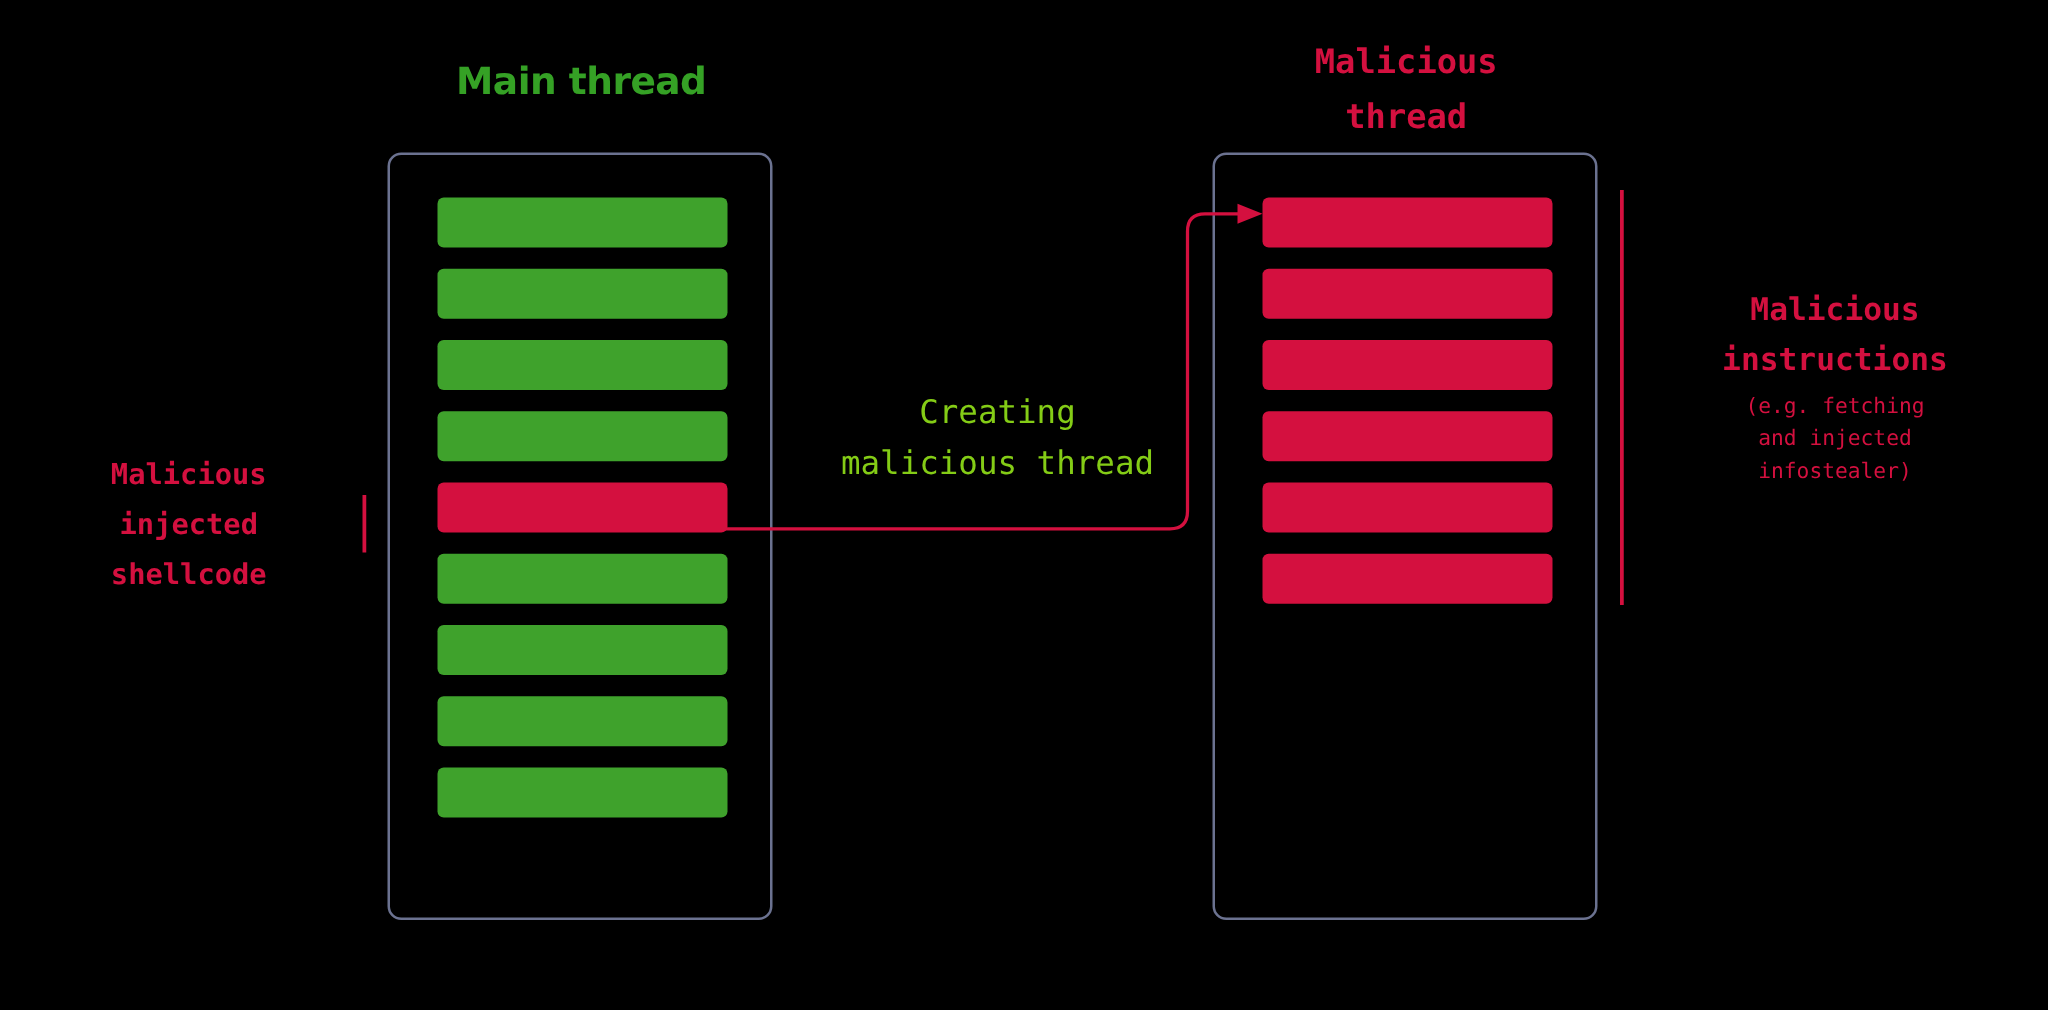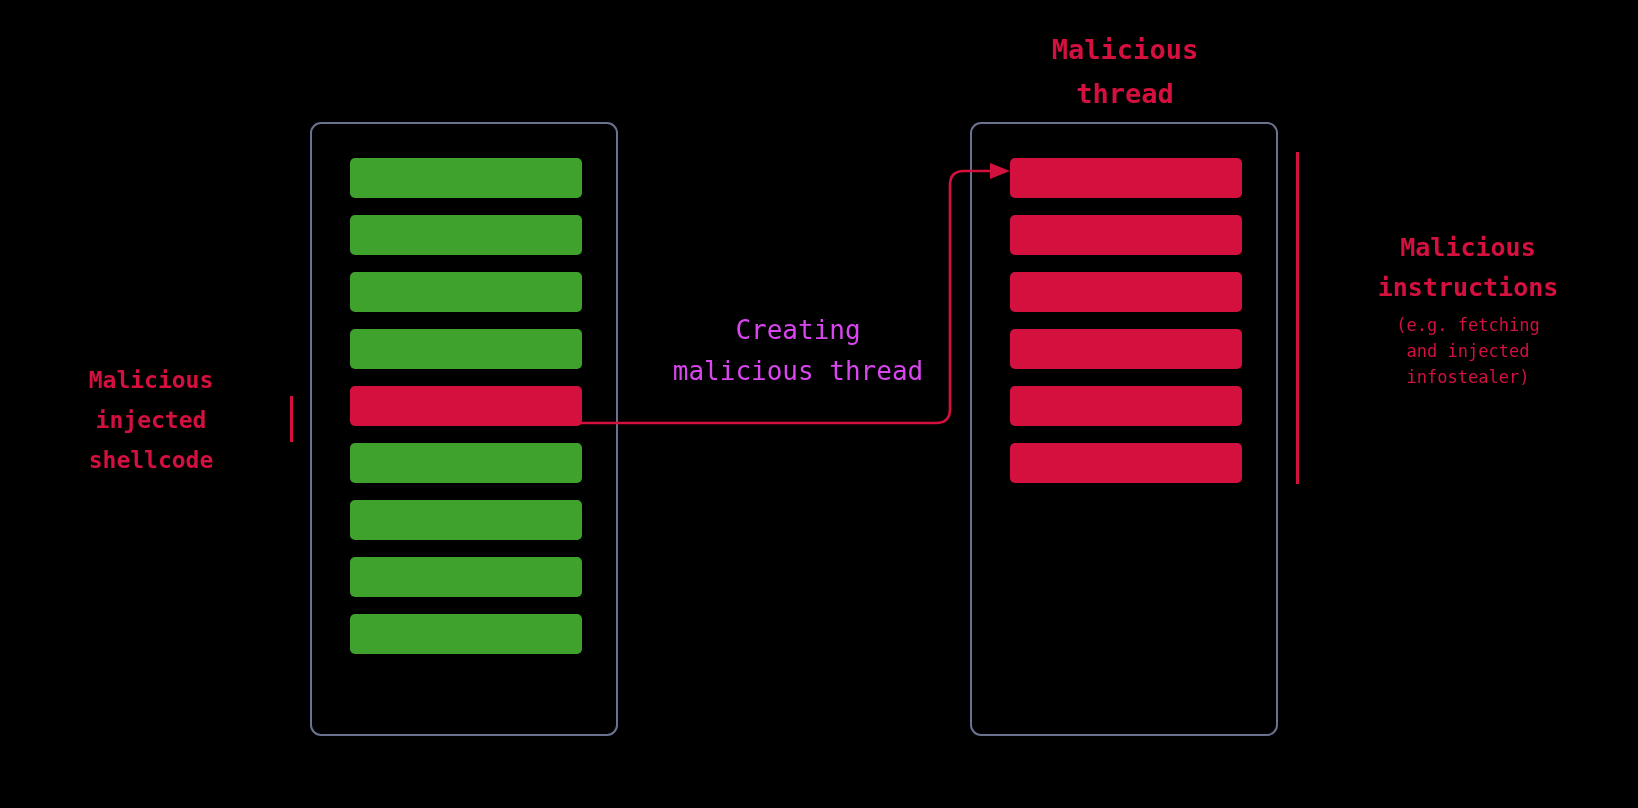--- a/index.html
+++ b/index.html
@@ -141,29 +141,30 @@
   .arrow-caption {
     position: absolute;
     left: 618px;
     top: 310px;
     width: 360px;
     text-align: center;
     font-family: "DejaVu Sans Mono", monospace;
     font-weight: normal;
     font-size: 26px;
     line-height: 41px;
-    color: #d946ef;
+    color: #84cc16;
     white-space: pre;
   }
 </style>
 </head>
 <body>
 
 <div id="stage">
 
+  <div class="title-main">Main thread</div>
 
   <div class="title-mal">Malicious
 thread</div>
 
   <div class="thread-box" id="box-main">
     <div class="bars" id="main-bars">
         <div class="bar green"></div>
         <div class="bar green"></div>
         <div class="bar green"></div>
         <div class="bar green"></div>

